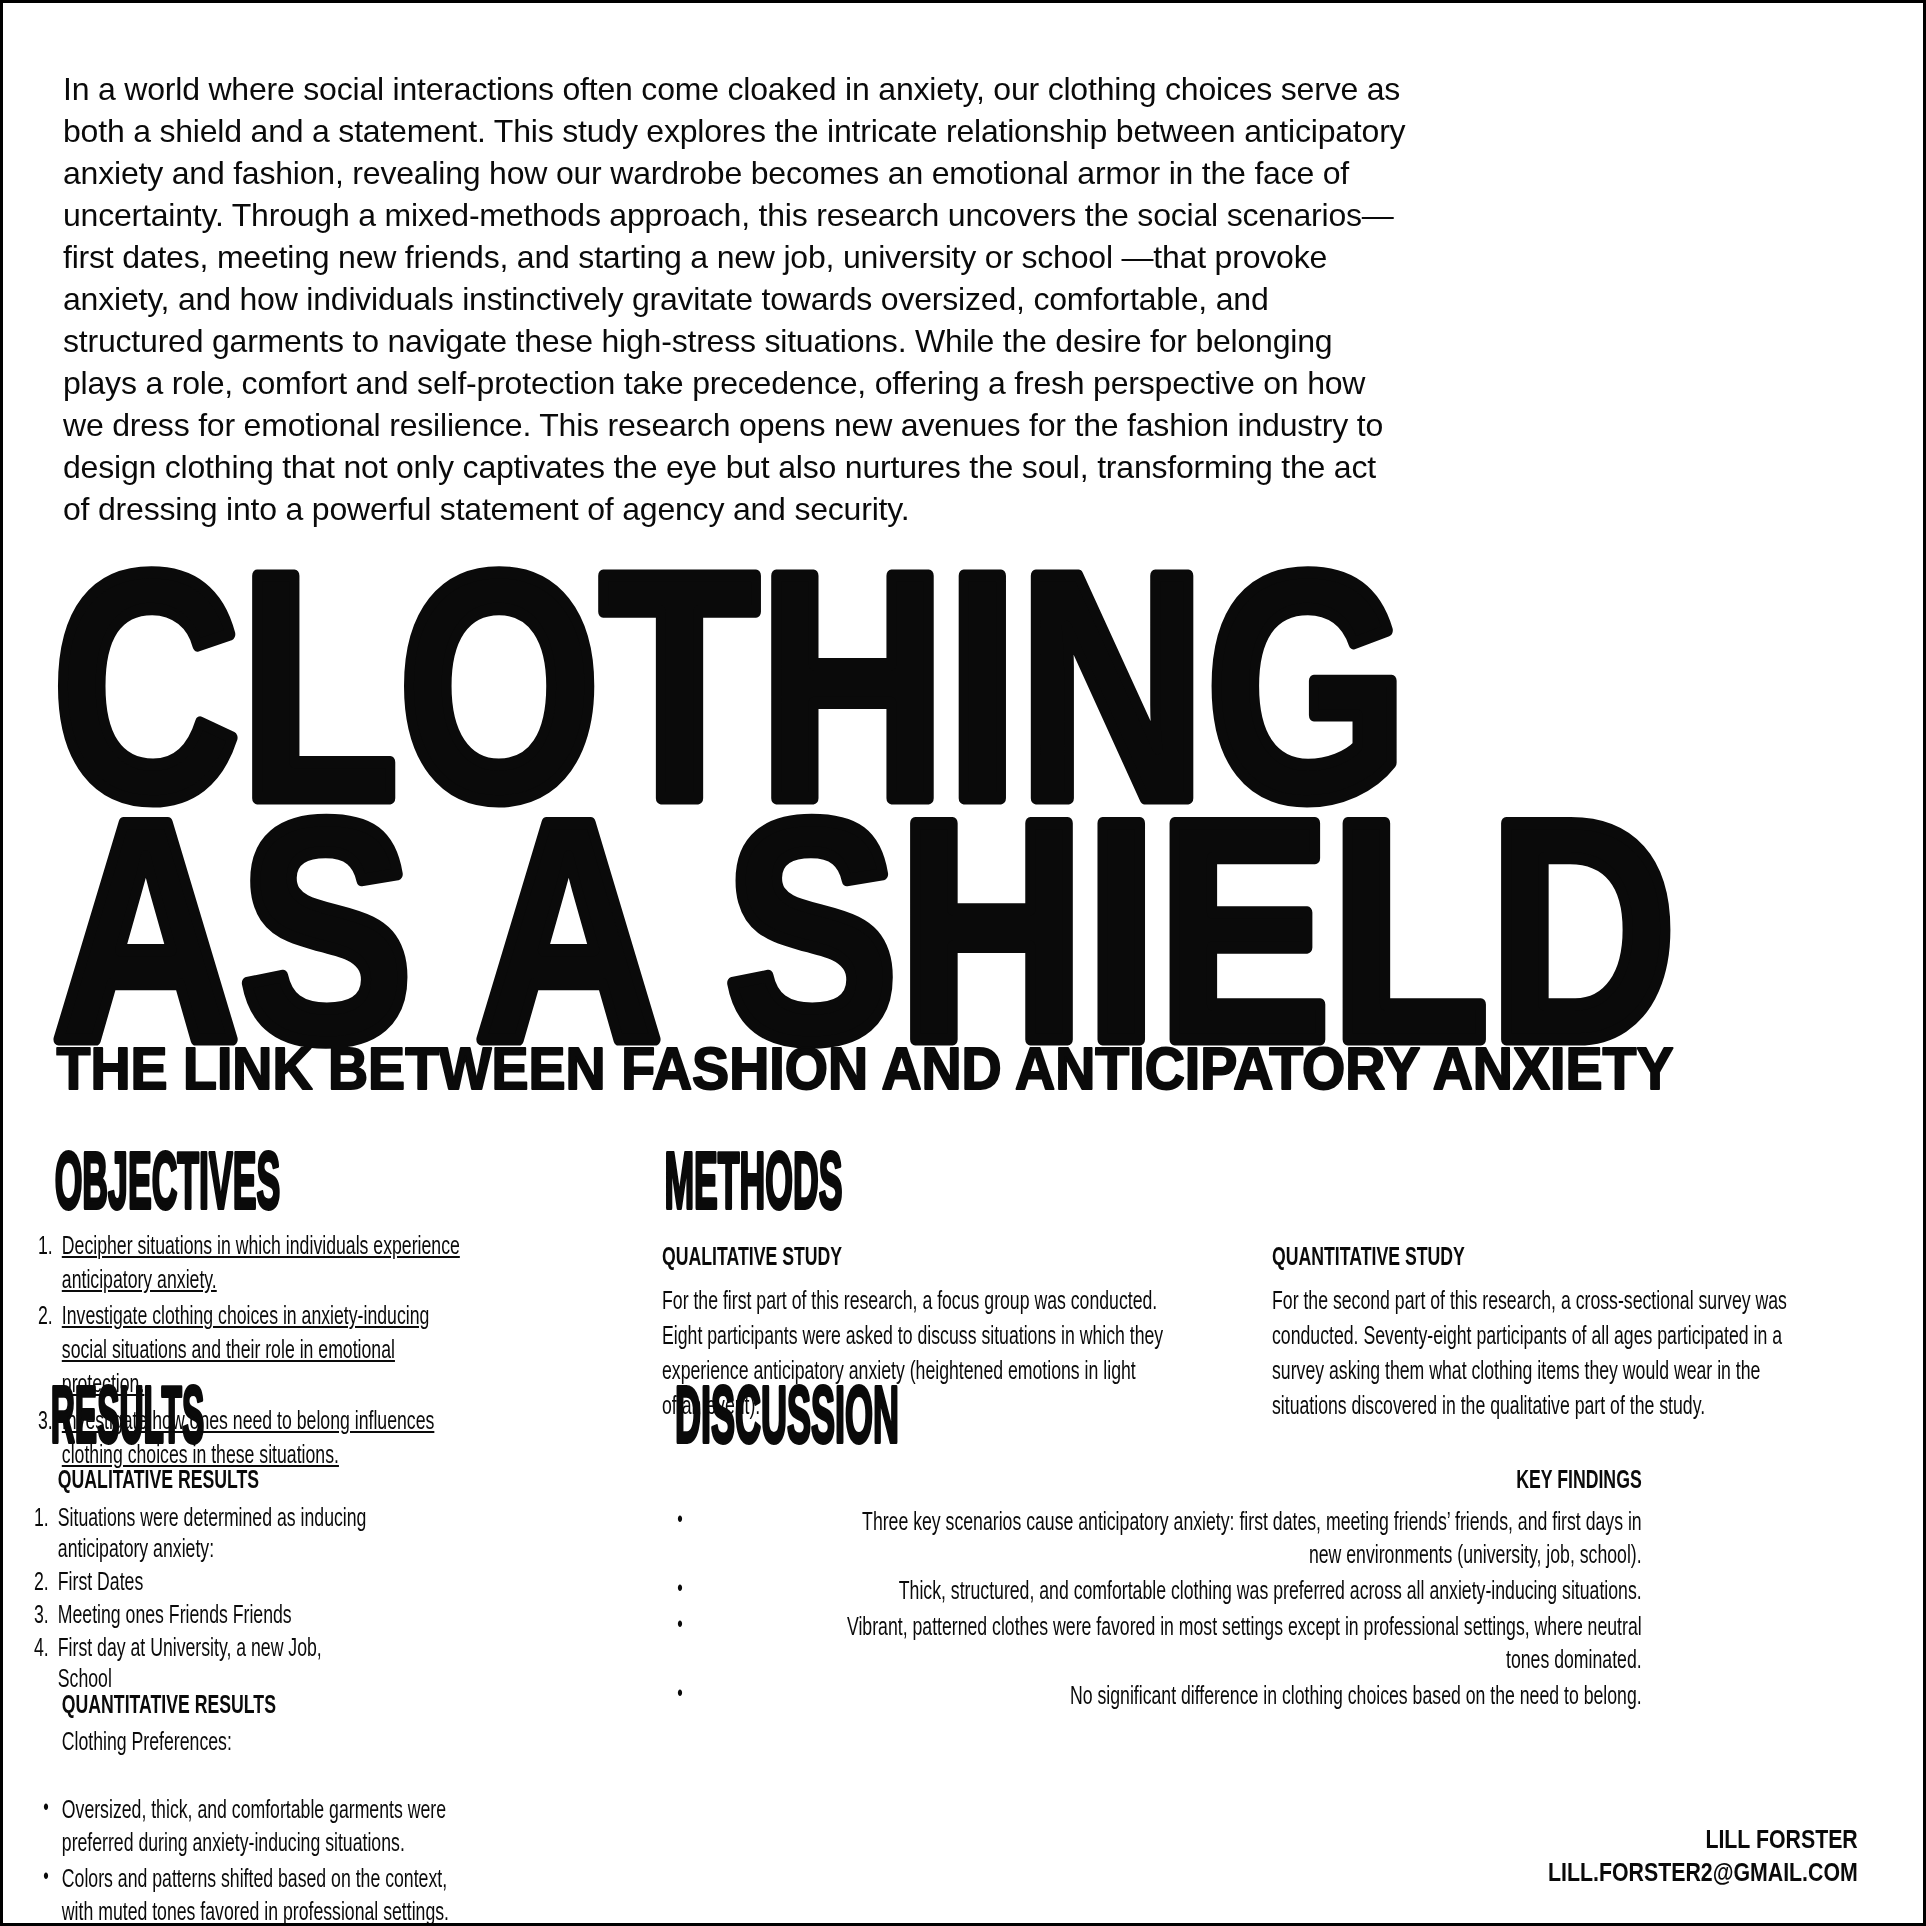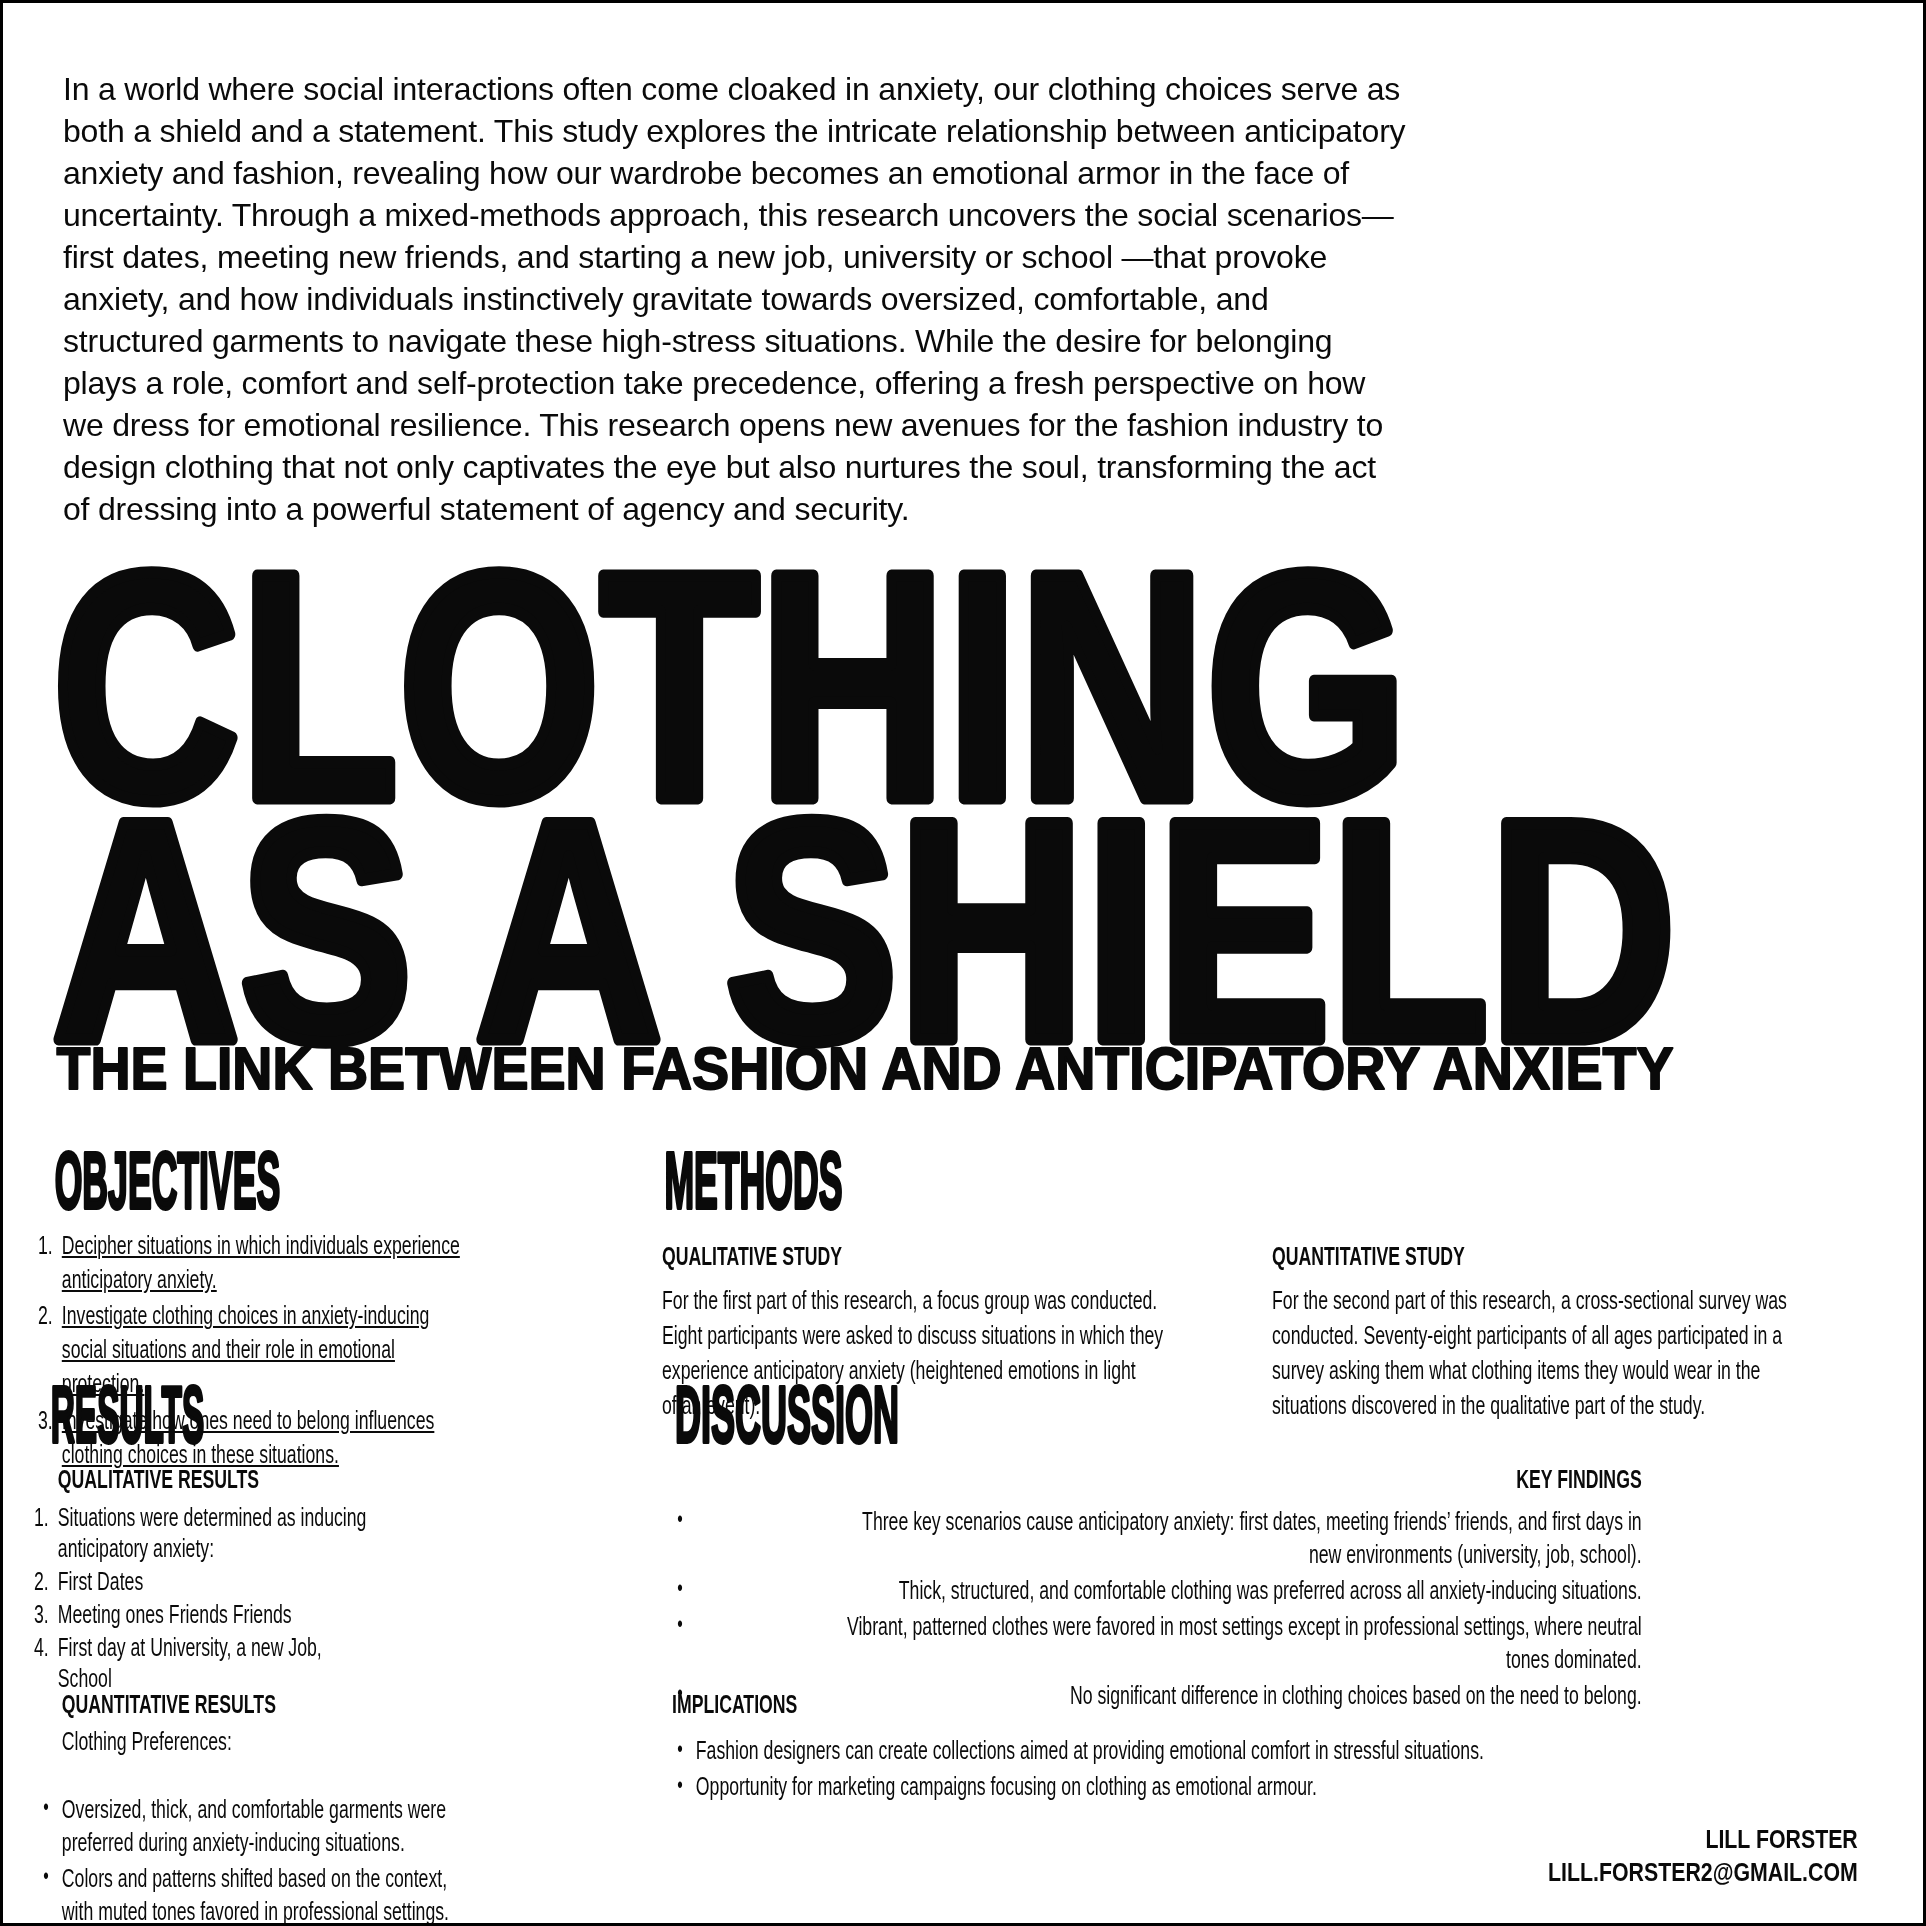--- a/index.html
+++ b/index.html
@@ -207,29 +207,20 @@
       <div class="lead indent">Clothing Preferences:</div>
       <ul class="bullets qr-bullets">
           <li>Oversized, thick, and comfortable garments were
 preferred during anxiety-inducing situations.</li>
           <li>Colors and patterns shifted based on the context,
 with muted tones favored in professional settings.</li>
         </ul>
     </div>
   </div>
 
-  <div id="sec-implications" class="abs">
-    <div class="small">
-      <div class="subhead">IMPLICATIONS</div>
-      <ul class="bullets imp-bullets">
-          <li>Fashion designers can create collections aimed at providing emotional comfort in stressful situations.</li>
-          <li>Opportunity for marketing campaigns focusing on clothing as emotional armour.</li>
-        </ul>
-    </div>
-  </div>
 
   <div id="footer">
     <div>LILL FORSTER</div>
     <div>LILL.FORSTER2@GMAIL.COM</div>
   </div>
 
 </div>
 
 
 </body></html>

